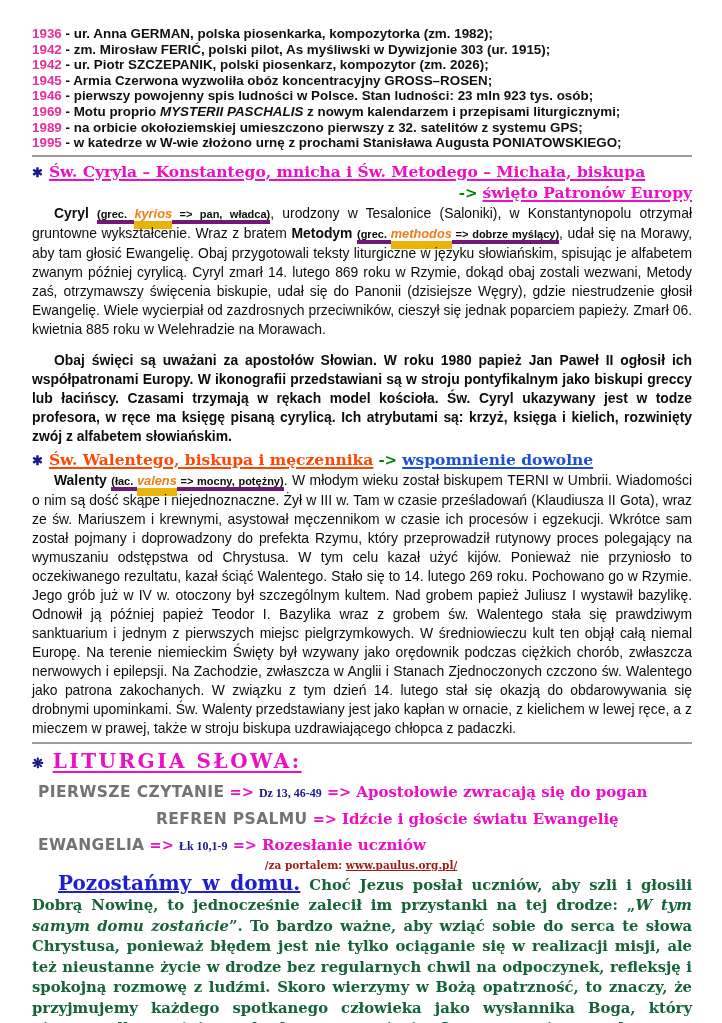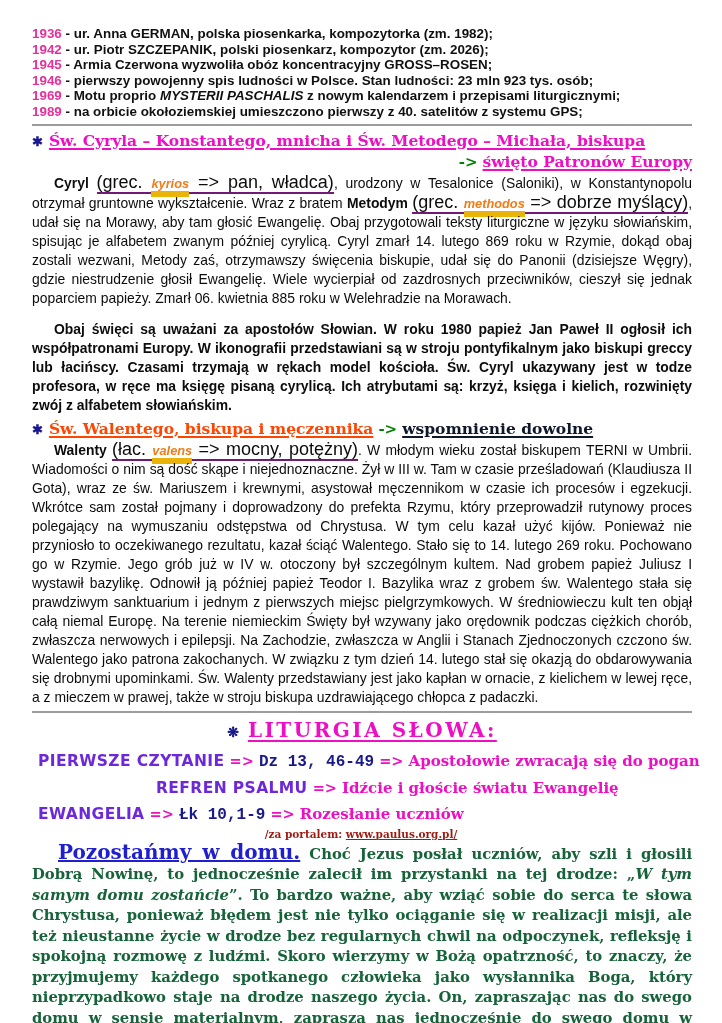--- a/index.html
+++ b/index.html
@@ -25,55 +25,55 @@
   .rule{border:none;border-top:2.5px solid #9c9c9c;margin:4px 0 5px 0;}
   
   .sec-header{margin:4px 0 2px 0;font-family:"DejaVu Serif",serif;}
   .sec-bullet{color:#19198c;font-weight:bold;font-size:13px;margin-right:6px;}
   .sec-title{
     font-weight:bold;font-size:15.5px;
     text-decoration:underline;text-decoration-thickness:1.5px;text-underline-offset:2px;
   }
   .magenta{color:#ed0fc4;}
   .orangered{color:#ff4500;}
-  .green{color:#0f172a;}
+  .green{color:#1d4ed8;}
   .sec-arrow{font-weight:bold;font-size:15px;color:#008000;margin:0 5px;}
   .sub-line{text-align:right;margin-top:2px;}
   
   .body{
     margin:2px 0 0 0;font-size:13.9px;line-height:19px;
     text-align:justify;color:#0c0c0c;
   }
   .indent{text-indent:22px;}
   .bold{font-weight:bold;margin-top:12px;}
   .s-b{font-weight:bold;}
   .s-i{font-style:italic;}
-  .s-annot{font-weight:normal;font-size:18px;border-bottom:2px solid #701a75;}
-  .s-greek{font-weight:bold;font-style:italic;font-size:12.8px;color:#ef7d1a;border-bottom:6px solid #eab308;}
+  .s-annot{font-weight:bold;font-size:11px;border-bottom:4px solid #701a75;}
+  .s-greek{font-weight:bold;font-style:italic;font-size:12.8px;color:#ef7d1a;border-bottom:8px solid #eab308;}
   .s-lead{
     font-weight:bold;color:#1f1fd0;font-size:20px;
     text-decoration:underline;text-decoration-thickness:1.5px;
   }
   
-  .lit-header{margin:3px 0 6px 0;text-align:center;}
+  .lit-header{margin:3px 0 6px 0;}
   .lit-bullet{color:#19198c;font-size:14px;font-weight:bold;margin-right:9px;}
   .lit-title{
     font-family:"DejaVu Serif",serif;font-weight:bold;font-size:20px;
     letter-spacing:2.5px;color:#ed0fc4;
     text-decoration:underline;text-decoration-thickness:1.5px;text-underline-offset:3px;
   }
   .readings{margin:2px 0 0 6px;}
   .reading-row{line-height:26px;white-space:nowrap;}
   .reading-row:nth-child(2){padding-left:118px;}
   .r-label{
     font-family:"DejaVu Sans",sans-serif;font-weight:bold;font-size:15.5px;
-    color:#6d28d9;letter-spacing:0.4px;
+    color:#737373;letter-spacing:0.4px;
   }
   .r-arrow{color:#ed0fc4;font-weight:bold;font-size:14.5px;font-family:"DejaVu Serif",serif;}
-  .r-ref{font-family:Liberation Mono, monospace;font-weight:bold;font-size:16px;color:#19198c;margin-top:26px;}
+  .r-ref{font-family:Liberation Serif, serif;font-weight:bold;font-size:12px;color:#19198c;margin-top:26px;}
   .r-desc{font-family:"DejaVu Serif",serif;font-weight:bold;font-size:15px;color:#ed0fc4;}
   .r-desc.italic{}
   
   .attribution{
     text-align:center;font-family:"DejaVu Serif",serif;font-weight:bold;
     font-size:10.5px;color:#9b1b12;margin:0 2px 1px 0;
   }
   .attribution .link{text-decoration:underline;cursor:pointer;}
   
   .reflection{
@@ -82,25 +82,27 @@
     text-indent:26px;
   }
 </style>
 </head>
 <body>
 
 <div class="page">
 
   <div class="timeline">
       <div class="tl-row"><span class="tl-year">1936</span> - <span>ur. Anna GERMAN, polska piosenkarka, kompozytorka (zm. 1982);</span></div>
+      <div class="tl-row"><span class="tl-year">1942</span> - <span>zm. Mirosław FERIĆ, polski pilot, As myśliwski w Dywizjonie 303 (ur. 1915);</span></div>
       <div class="tl-row"><span class="tl-year">1942</span> - <span>ur. Piotr SZCZEPANIK, polski piosenkarz, kompozytor (zm. 2026);</span></div>
       <div class="tl-row"><span class="tl-year">1945</span> - <span>Armia Czerwona wyzwoliła obóz koncentracyjny GROSS–ROSEN;</span></div>
       <div class="tl-row"><span class="tl-year">1946</span> - <span>pierwszy powojenny spis ludności w Polsce. Stan ludności: 23 mln 923 tys. osób;</span></div>
       <div class="tl-row"><span class="tl-year">1969</span> - <span>Motu proprio </span><span class="s-i">MYSTERII PASCHALIS</span><span> z nowym kalendarzem i przepisami liturgicznymi;</span></div>
-      <div class="tl-row"><span class="tl-year">1989</span> - <span>na orbicie okołoziemskiej umieszczono pierwszy z 40. satelitów z systemu GPS;</span></div>
+      <div class="tl-row"><span class="tl-year">1989</span> - <span>na orbicie okołoziemskiej umieszczono pierwszy z 32. satelitów z systemu GPS;</span></div>
+      <div class="tl-row"><span class="tl-year">1995</span> - <span>w katedrze w W-wie złożono urnę z prochami Stanisława Augusta PONIATOWSKIEGO;</span></div>
     </div>
 
   <hr class="rule">
 
   <div class="sec-header">
     <div>
       <span class="sec-bullet">✱</span><span class="sec-title magenta">Św. Cyryla – Konstantego, mnicha i Św. Metodego – Michała, biskupa</span>
     </div>
     <div class="sub-line">
       <span class="sec-arrow">-&gt;</span><span class="sec-title magenta">święto Patronów Europy</span>

